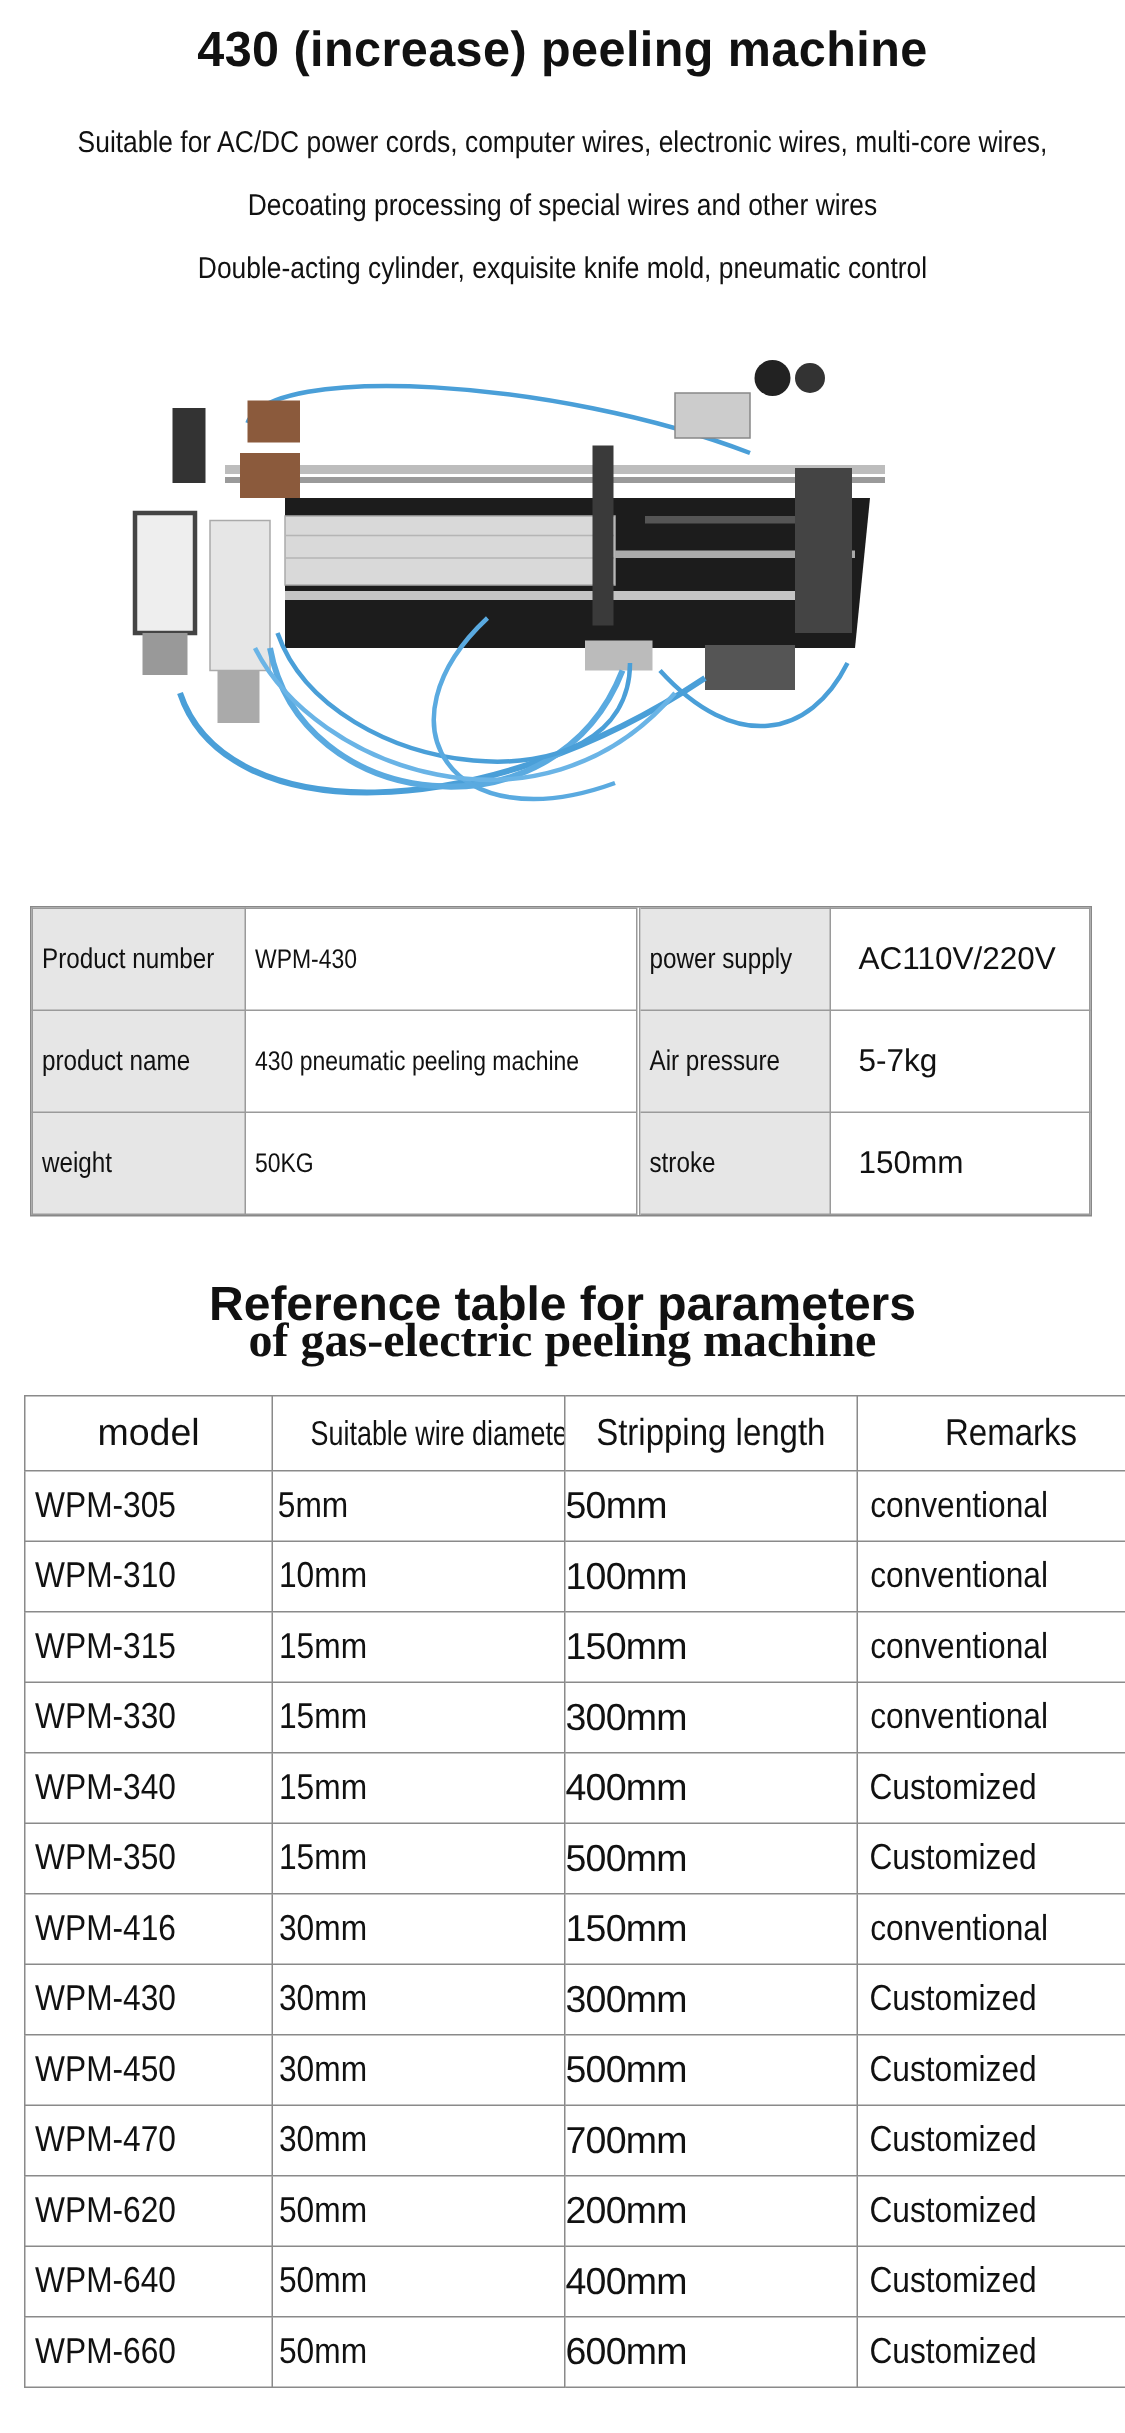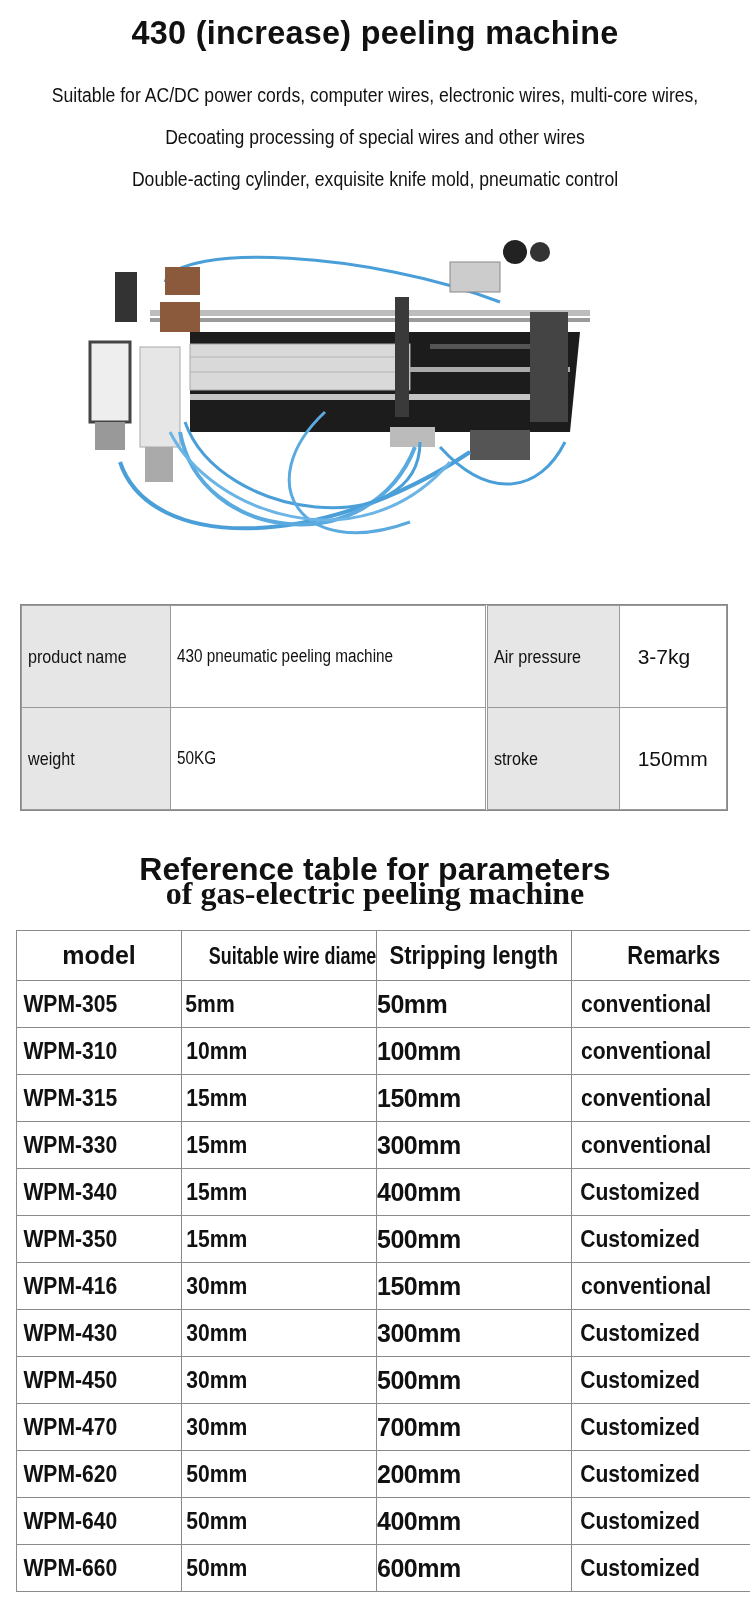--- a/index.html
+++ b/index.html
@@ -47,21 +47,21 @@
     .h2.a { top: 853px; }
     .h2.b { top: 877px; font-family: Liberation Serif, serif; }
 
     
     .params {
       position: absolute; left: 16px; top: 930px; width: 760px;
     }
     .params table { border-collapse: collapse; width: 760px; table-layout: fixed; }
     .params td, .params th {
       border: 1.5px solid #8a8a8a; height: 47px; 
-      vertical-align: middle; font-weight: bold; font-size: 24px; white-space: nowrap; overflow: hidden; margin-left: 24px;
+      vertical-align: middle; font-weight: normal; font-size: 24px; white-space: nowrap; overflow: hidden; margin-left: 24px;
     }
     .params th { height: 50px; font-size: 25px; }
     .params th.narrow span { display: inline-block; transform: scaleX(0.78); font-size: 23px; }
     .params th.mid span { display: inline-block; transform: scaleX(0.88); }
     .params td span { display: inline-block; transform: scaleX(0.88); }
     .params td.len span { transform: none; font-size: 25px; letter-spacing: -0.5px; }
     .params col.c1 { width: 165px; }
     .params col.c2 { width: 195px; }
     .params col.c3 { width: 195px; }
     .params col.c4 { width: 205px; }
@@ -117,25 +117,31 @@
     <path d="M115 200 C 150 300, 350 320, 350 220" stroke="#4a9fd8" stroke-width="3" fill="none"></path>
     <path d="M255 190 C 180 260, 230 340, 340 300" stroke="#5aaae0" stroke-width="3" fill="none"></path>
     <path d="M370 225 C 420 280, 470 270, 495 220" stroke="#4a9fd8" stroke-width="3" fill="none"></path>
     <path d="M100 210 C 140 290, 290 345, 380 240" stroke="#6ab4e6" stroke-width="3" fill="none"></path>
   </svg>
 </div>
 
 <div class="spec">
   <table>
     <tbody>
+        <tr>
+      <td class="k" style="width:128px"><span>Product number</span></td>
+      <td class="v" style="width:215px"><span>WPM-430</span></td>
+      <td class="k mid" style="width:128px"><span>power supply</span></td>
+      <td class="v v2"><span>AC110V/220V</span></td>
+    </tr>
     <tr>
       <td class="k"><span>product name</span></td>
       <td class="v"><span>430 pneumatic peeling machine</span></td>
       <td class="k mid"><span>Air pressure</span></td>
-      <td class="v v2"><span>3-7kg</span></td>
+      <td class="v v2"><span>5-7kg</span></td>
     </tr>
     <tr>
       <td class="k"><span>weight</span></td>
       <td class="v"><span>50KG</span></td>
       <td class="k mid"><span>stroke</span></td>
       <td class="v v2"><span>150mm</span></td>
     </tr>
   </tbody>
     </table>
 </div>

